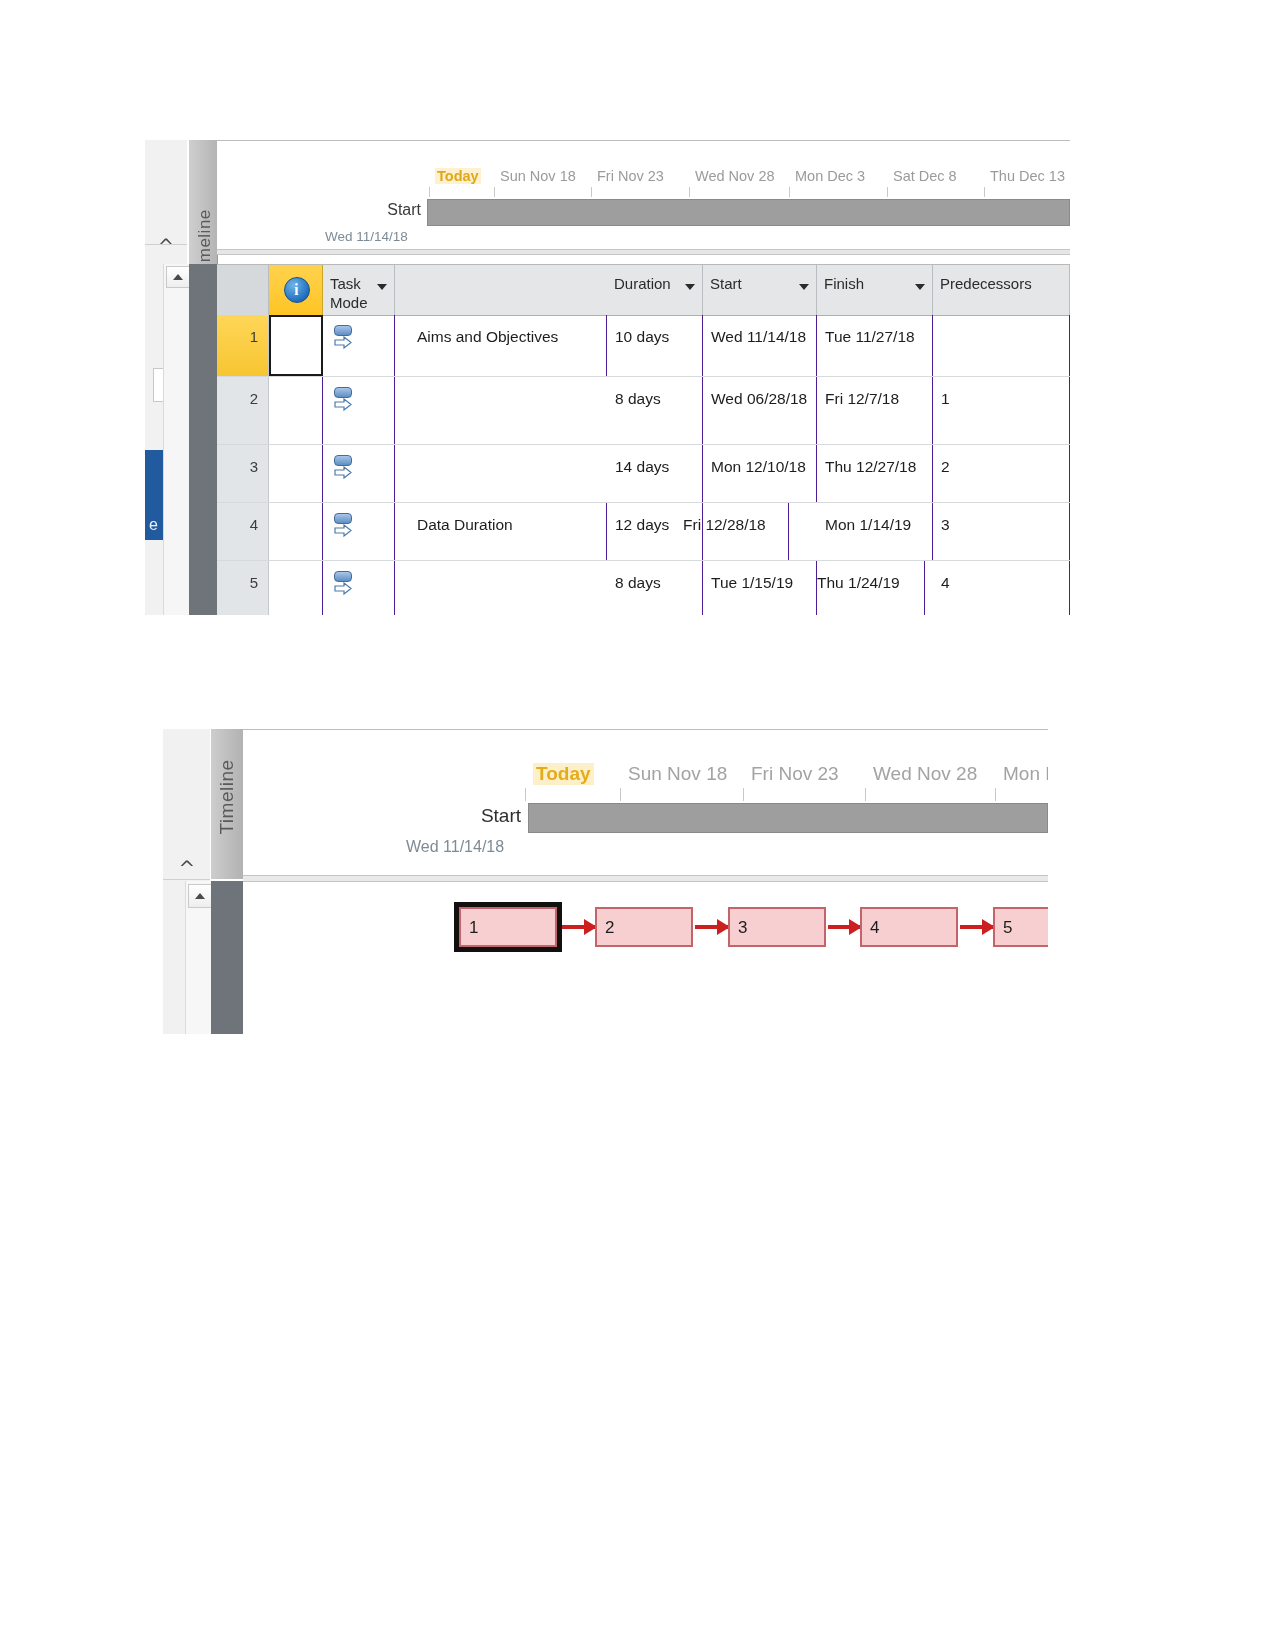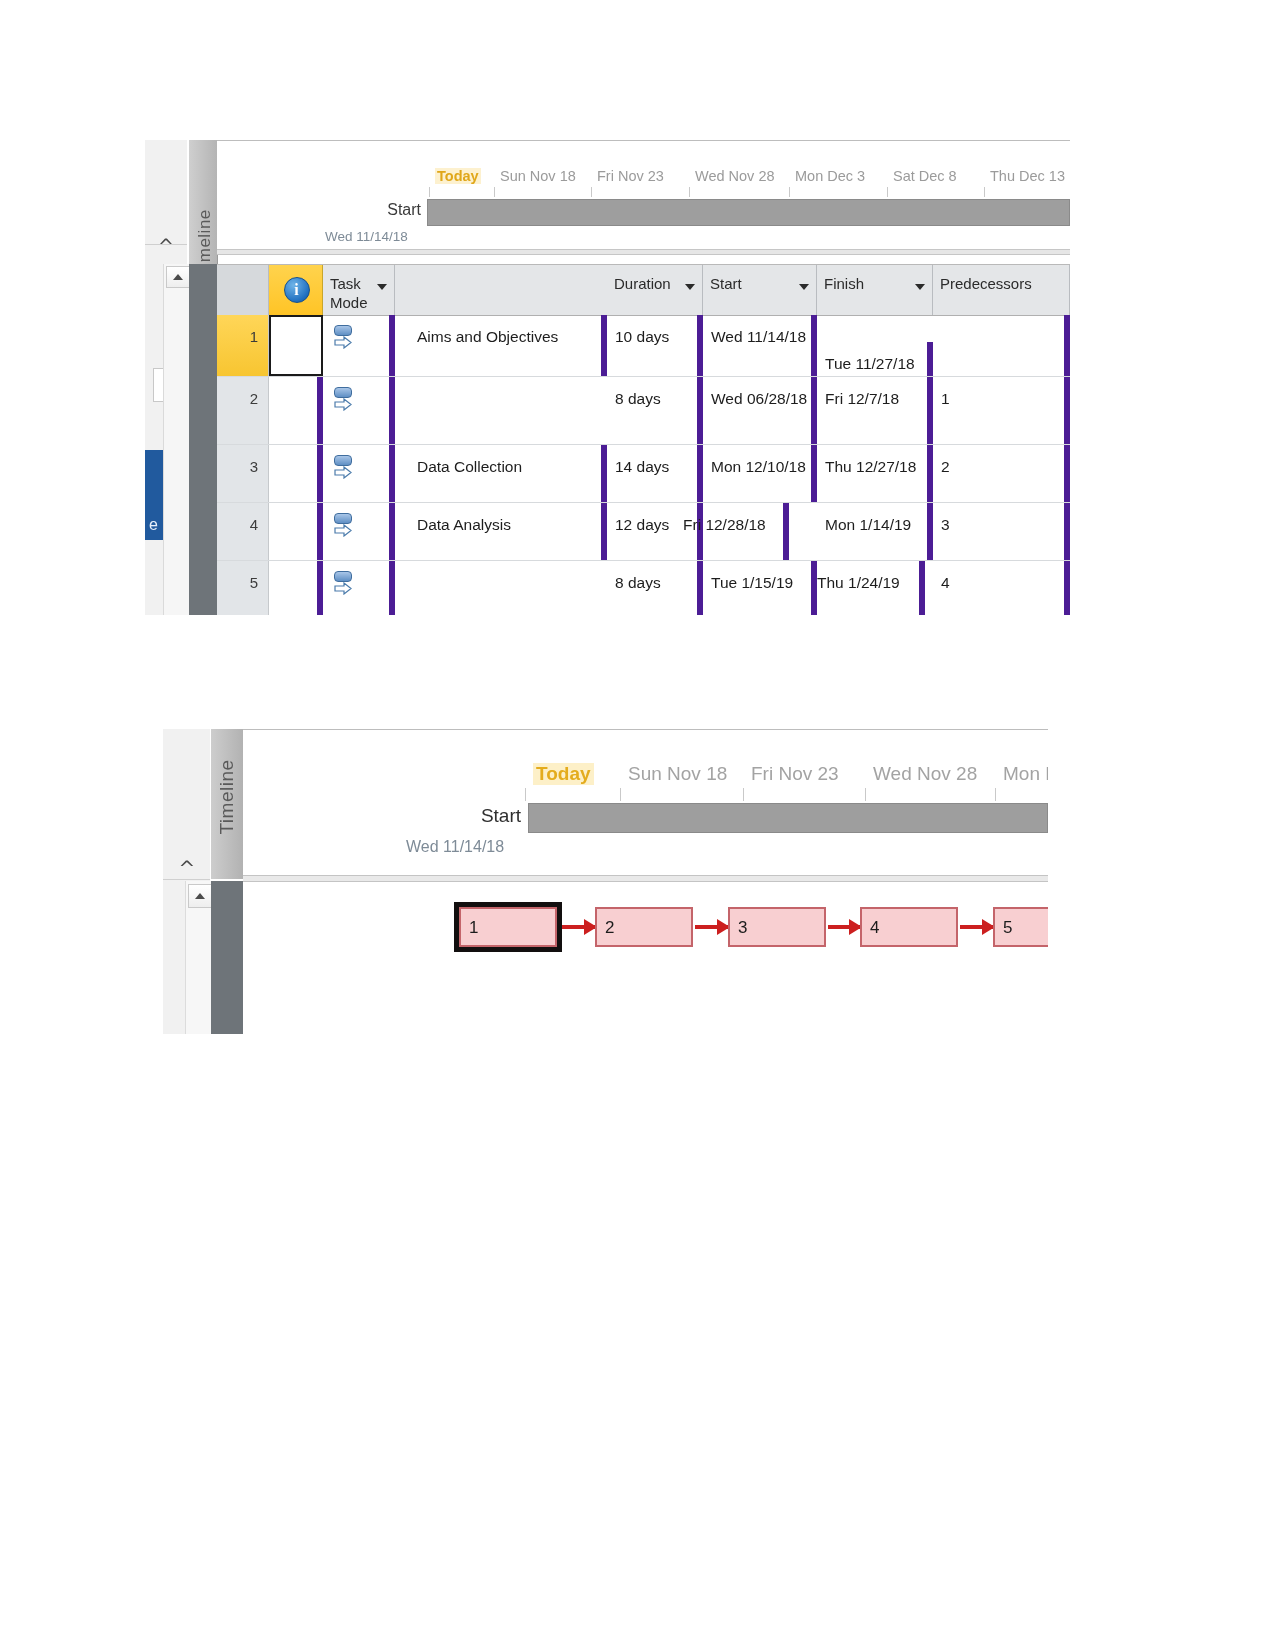--- a/index.html
+++ b/index.html
@@ -140,21 +140,21 @@
   }
 
   .row{
     position:absolute;left:0;right:0;
     border-bottom:1px solid #d7dadd;
     box-sizing:border-box;
   }
   .cell{
     position:absolute;top:0;bottom:0;
     box-sizing:border-box;
-    border-right:6px solid #4c1d95;
+    border-right:1px solid #4c1d95;
     color:#1d1d1d;font-size:15.5px;
   }
   .cell .val{position:absolute;left:8px;top:11px;line-height:21px;}
   .cell.idcell{
     background:#e2e5e8;border-right:1px solid #c6c9cc;
     color:#3c3c3c;font-size:15px;
   }
   .cell.idcell .val{left:0;right:10px;text-align:right;}
   .row.selected .cell.idcell{background:linear-gradient(#ffd658,#f7c531);color:#3a3a3a;}
   .cell.indcell{background:#ffffff;}
@@ -335,21 +335,21 @@
           </div>
           <div class="cell namecell" style="left: 178px; width: 212px;">
             <div class="val" style="width: 180px;">Aims and Objectives</div>
           </div>
           <div class="cell" style="left: 390px; width: 96px;">
             <div class="val">10 days</div>
           </div>
           <div class="cell" style="left: 486px; width: 114px;">
             <div class="val">Wed 11/14/18</div>
           </div>
-          <div class="cell" style="left: 600px; width: 116px; margin-top: 27px;">
+          <div class="cell" style="left: 600px; width: 116px;">
             <div class="val">Tue 11/27/18</div>
           </div>
           <div class="cell" style="left: 716px; width: 137px;">
             <div class="val"></div>
           </div>
         </div>
         <div class="row" style="top: 112px; height: 68px;">
           <div class="cell idcell" style="left: 0px; width: 52px;">
             <div class="val">2</div>
           </div>
@@ -381,23 +381,20 @@
           </div>
           <div class="cell indcell" style="left: 52px; width: 54px;"></div>
           <div class="cell" style="left: 106px; width: 72px;">
             <div class="tmode-icon">
               <div class="pin"></div>
               <svg class="arrow" viewBox="0 0 18 13">
                 <path d="M1 4 H10 V1 L17 6.5 L10 12 V9 H1 Z" fill="#ffffff" stroke="#4b7bab" stroke-width="1.2"></path>
               </svg>
             </div>
           </div>
-          <div class="cell namecell" style="left: 178px; width: 212px;">
-            <div class="val" style="width: 180px;">Data Collection</div>
-          </div>
           <div class="cell" style="left: 390px; width: 96px;">
             <div class="val">14 days</div>
           </div>
           <div class="cell" style="left: 486px; width: 114px;">
             <div class="val">Mon 12/10/18</div>
           </div>
           <div class="cell" style="left: 600px; width: 116px;">
             <div class="val">Thu 12/27/18</div>
           </div>
           <div class="cell" style="left: 716px; width: 137px;">
@@ -411,21 +408,21 @@
           <div class="cell indcell" style="left: 52px; width: 54px;"></div>
           <div class="cell" style="left: 106px; width: 72px;">
             <div class="tmode-icon">
               <div class="pin"></div>
               <svg class="arrow" viewBox="0 0 18 13">
                 <path d="M1 4 H10 V1 L17 6.5 L10 12 V9 H1 Z" fill="#ffffff" stroke="#4b7bab" stroke-width="1.2"></path>
               </svg>
             </div>
           </div>
           <div class="cell namecell" style="left: 178px; width: 212px;">
-            <div class="val" style="width: 180px;">Data Analysis</div>
+            <div class="val" style="width: 180px;">Data Duration</div>
           </div>
           <div class="cell" style="left: 390px; width: 96px;">
             <div class="val">12 days</div>
           </div>
           <div class="cell" style="left: 458px; width: 114px;">
             <div class="val">Fri 12/28/18</div>
           </div>
           <div class="cell" style="left: 600px; width: 116px;">
             <div class="val">Mon 1/14/19</div>
           </div>

